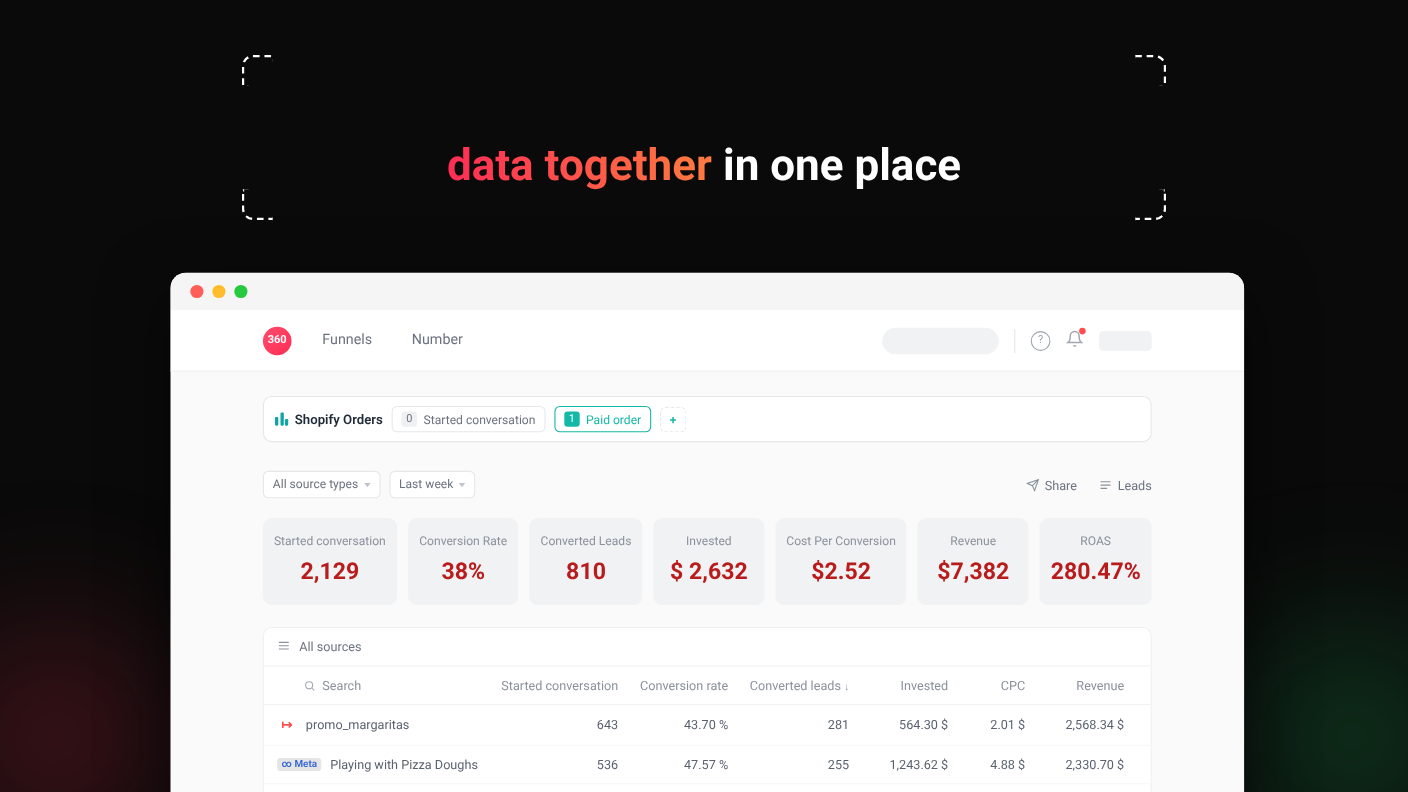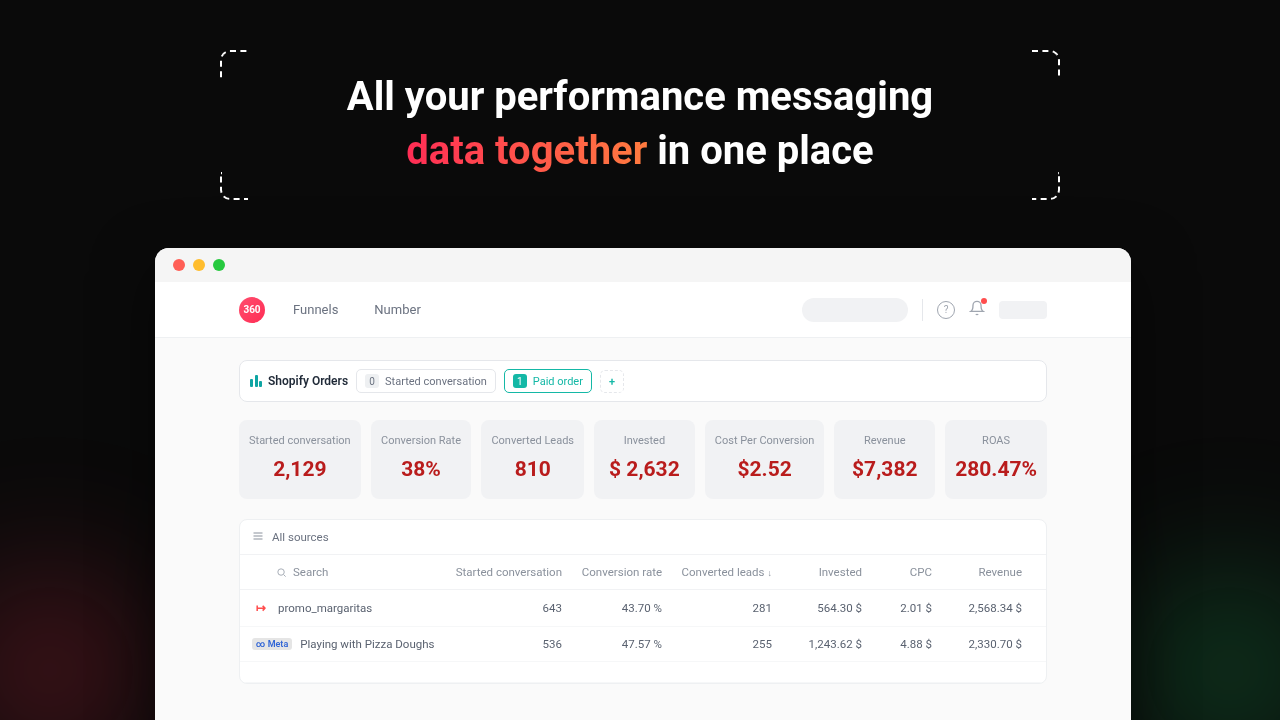--- a/index.html
+++ b/index.html
@@ -287,21 +287,21 @@
 </head>
 <body>
 
 <div class="hero-frame">
   <div class="corner tl"></div>
   <div class="corner tr"></div>
   <div class="corner bl"></div>
   <div class="corner br"></div>
 </div>
 <div class="hero-text">
-  <span>All your performance messaging</span><br>
+  <br>
   <span class="accent">data together</span><span> in one place</span>
 </div>
 
 <div class="window">
   <div class="titlebar">
     <div class="dot red"></div>
     <div class="dot yellow"></div>
     <div class="dot green"></div>
   </div>
 
@@ -337,20 +337,44 @@
         <span class="num">0</span>
         <span>Started conversation</span>
       </div>
       <div class="chip active">
         <span class="num">1</span>
         <span>Paid order</span>
       </div>
       <div class="chip add">+</div>
     </div>
 
+    <div class="filters-row">
+      <div class="filter">
+        <span>All source types</span>
+        <span class="caret"></span>
+      </div>
+      <div class="filter">
+        <span>Last week</span>
+        <span class="caret"></span>
+      </div>
+      <div class="actions-right">
+        <span>
+          <svg width="12" height="12" viewBox="0 0 24 24" fill="none" stroke="#8a919c" stroke-width="2">
+              <path d="M22 2L11 13M22 2l-7 20-4-9-9-4 20-7z"></path>
+            </svg>
+          <span>Share</span>
+        </span>
+        <span>
+          <svg width="12" height="12" viewBox="0 0 24 24" fill="none" stroke="#8a919c" stroke-width="2">
+              <path d="M3 6h18M3 12h18M3 18h12"></path>
+            </svg>
+          <span>Leads</span>
+        </span>
+      </div>
+    </div>
 
     <div class="stats-row">
       <div class="stat-card">
         <div class="stat-label">Started conversation</div>
         <div class="stat-value">2,129</div>
       </div>
       <div class="stat-card">
         <div class="stat-label">Conversion Rate</div>
         <div class="stat-value">38%</div>
       </div>

